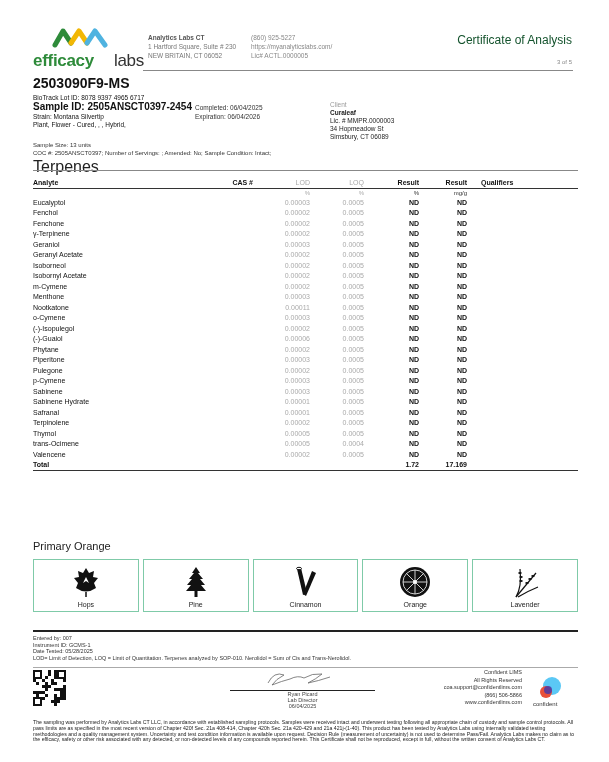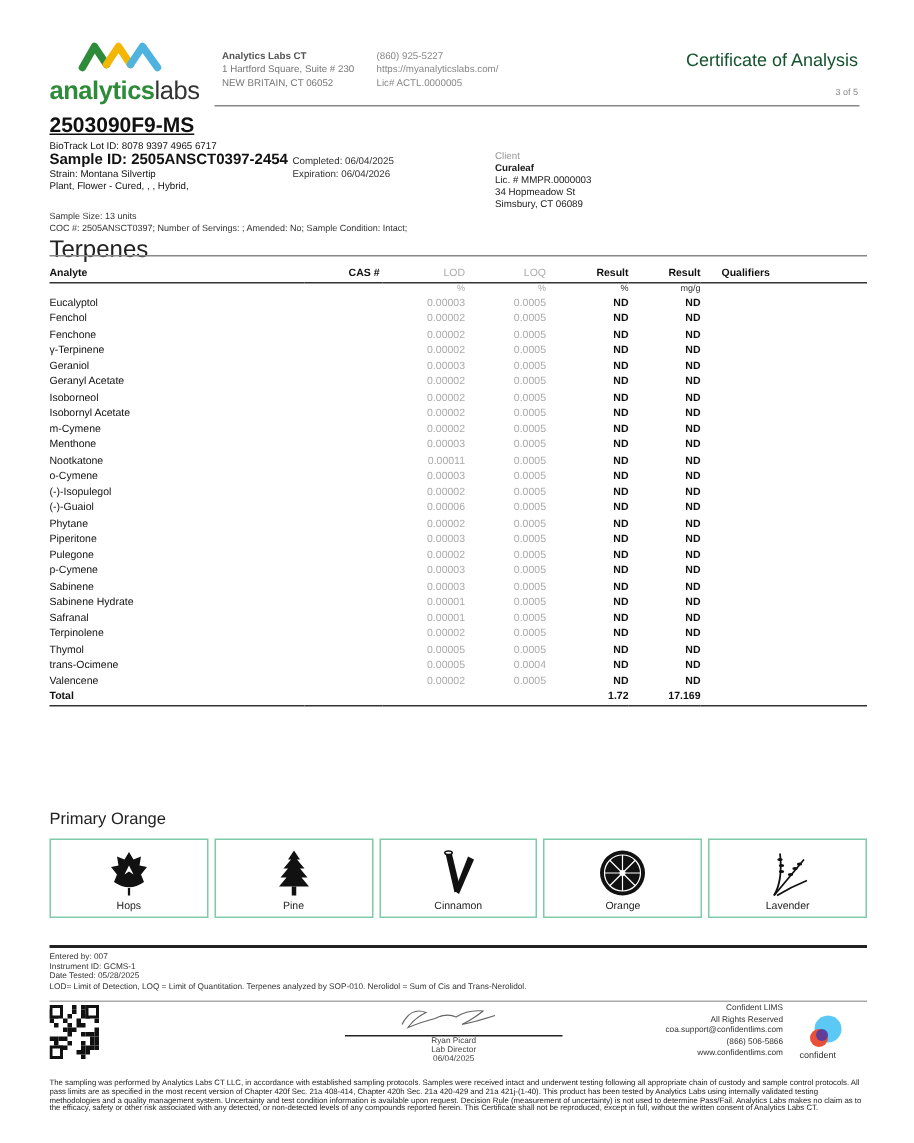--- a/index.html
+++ b/index.html
@@ -1,28 +1,28 @@
 <!DOCTYPE html>
 <html><head>
 <meta charset="utf-8">
 <style>
   * { box-sizing: border-box; margin: 0; padding: 0; }
   body { width: 609px; height: 762px; background: #fff; font-family: "Liberation Sans", sans-serif; color: #111; position: relative; overflow: hidden; }
   .abs { position: absolute; }
   .logo { left: 33px; top: 27px; width: 95px; height: 46px; }
   .logo-word { position: absolute; left: 0; top: 24px; font-size: 17px; font-weight: bold; letter-spacing: -0.3px; }
   .logo-word .a { color: #2e8b3a; }
-  .logo-word .b { color: #333; font-weight: normal; }
+  .logo-word .b { color: #333; font-weight: normal; margin-left: 20px; }
   .lab-info { left: 148px; top: 33px; font-size: 6.5px; line-height: 9px; color: #777; }
   .lab-info .name { color: #555; font-weight: bold; }
   .contact { left: 251px; top: 33px; font-size: 6.5px; line-height: 9px; color: #888; }
   .coa-title { right: 37px; top: 33px; font-size: 12px; color: #14532d; }
   .page-num { right: 37px; top: 59px; font-size: 6px; color: #888; }
   .hr-top { left: 143px; top: 70px; width: 430px; height: 1px; background: #888; }
-  .batch { left: 33px; top: 75px; font-size: 14px; font-weight: bold; text-decoration: underline; }
+  .batch { left: 33px; top: 75px; font-size: 14px; font-weight: bold; }
   .lot { left: 33px; top: 94px; font-size: 6.5px; }
   .sample-id { left: 33px; top: 101px; font-size: 10px; font-weight: bold; }
   .strain { left: 33px; top: 113px; font-size: 6.5px; line-height: 8px; }
   .dates { left: 195px; top: 103px; font-size: 6.5px; line-height: 9px; color: #333; }
   .client { left: 330px; top: 101px; font-size: 6.5px; line-height: 8px; color: #222; }
   .client .lbl { color: #999; }
   .client .cname { font-weight: bold; }
   .sample-size { left: 33px; top: 141px; font-size: 6px; line-height: 8px; color: #333; }
   .section-title { left: 33px; top: 158px; font-size: 16px; color: #222; }
   .hr-section { left: 33px; top: 170px; width: 545px; height: 1px; background: #888; }
@@ -59,21 +59,21 @@
 </style>
 </head>
 <body>
 
 <div class="abs logo">
   <svg width="60" height="22" viewBox="0 0 60 22" style="position:absolute;left:18px;top:0;">
     <polyline points="4,18 12,4 20,16" fill="none" stroke="#2e8b3a" stroke-width="5" stroke-linecap="round" stroke-linejoin="round"></polyline>
     <polyline points="20,16 28,4 36,16" fill="none" stroke="#f2b705" stroke-width="5" stroke-linecap="round" stroke-linejoin="round"></polyline>
     <polyline points="36,16 44,4 54,18" fill="none" stroke="#4fb3e0" stroke-width="5" stroke-linecap="round" stroke-linejoin="round"></polyline>
   </svg>
-  <div class="logo-word"><span class="a">analytics</span><span class="b">labs</span></div>
+  <div class="logo-word"><span class="a">efficacy</span><span class="b">labs</span></div>
 </div>
 
 <div class="abs lab-info">
   <div class="name">Analytics Labs CT</div>
   <div>1 Hartford Square, Suite # 230</div>
   <div>NEW BRITAIN, CT 06052</div>
 </div>
 <div class="abs contact">
   <div>(860) 925-5227</div>
   <div>https://myanalyticslabs.com/</div>

